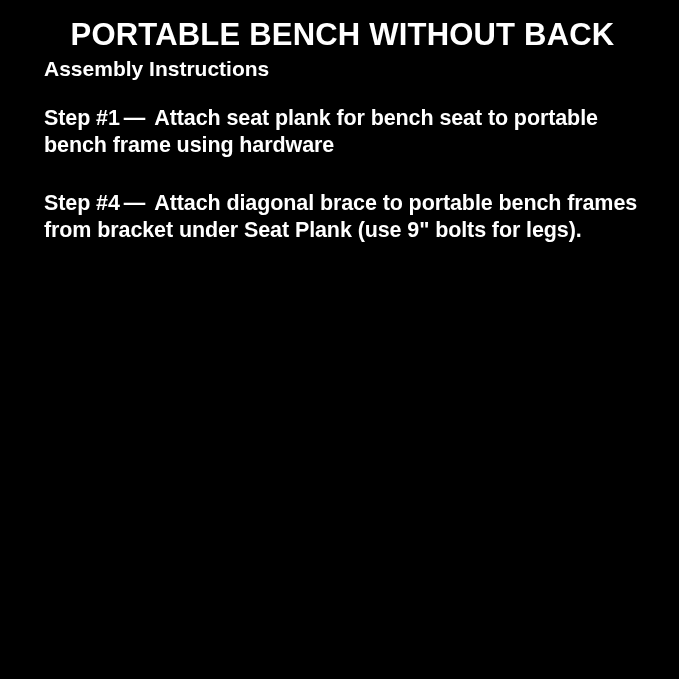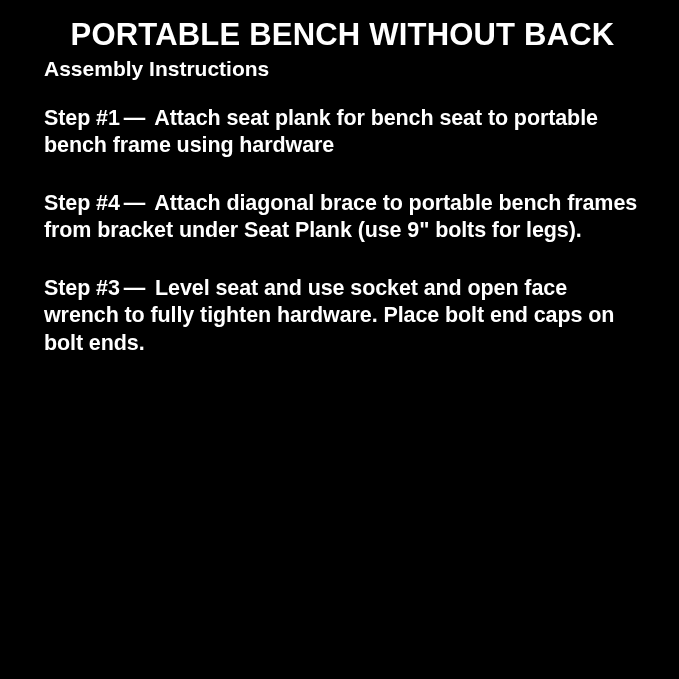--- a/index.html
+++ b/index.html
@@ -72,18 +72,15 @@
   <div class="steps">
 
     <p class="step">
       <span class="step-label">Step #1</span><span class="step-dash">—</span> <span>Attach seat plank for bench seat to portable bench frame using hardware</span>
     </p>
 
     <p class="step">
       <span class="step-label">Step #4</span><span class="step-dash">—</span> <span>Attach diagonal brace to portable bench frames from bracket under Seat Plank (use 9" bolts for legs).</span>
     </p>
 
-    <p class="step">
-      <span class="step-label">Step #3</span><span class="step-dash">—</span> <span>Level seat and use socket and open face wrench to fully tighten hardware. Place bolt end caps on bolt ends.</span>
-    </p>
 
   </div>
 </div>
 
 </body></html>

